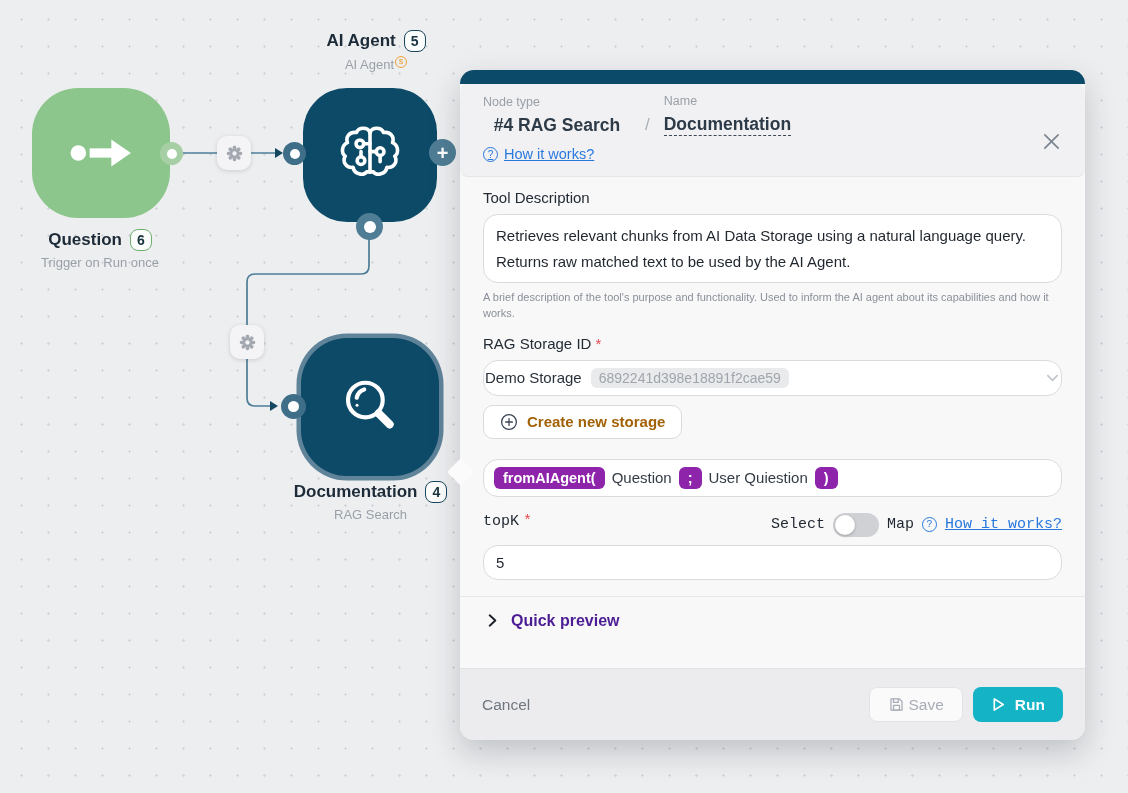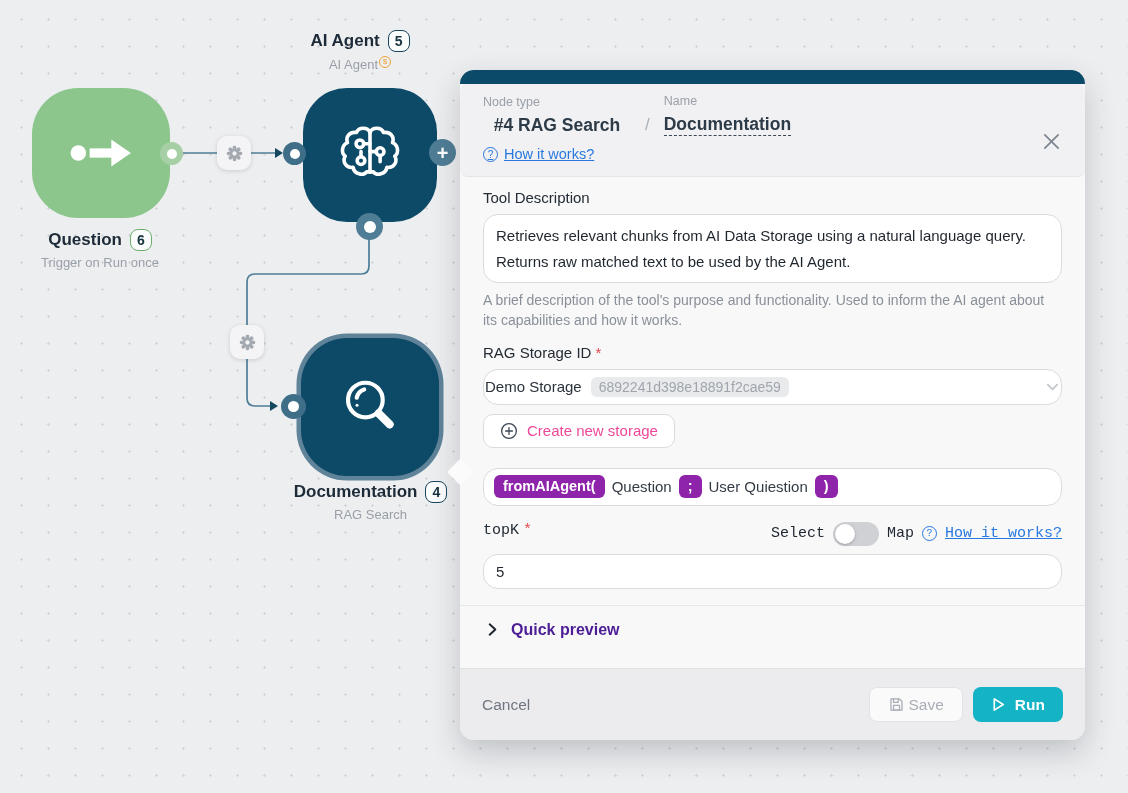--- a/index.html
+++ b/index.html
@@ -51,21 +51,21 @@
   .edges { position:absolute; inset:0; pointer-events:none; }
   
   .node-label { position:absolute; text-align:center; }
   .nl-title { display:inline-flex; align-items:center; gap:8px; font-weight:bold; font-size:17px; color:#1d2b38; }
   .nl-badge { border:1.7px solid #17455e; border-radius:8px; background:#fbfcfc; padding:0px 6px;
               font-size:14px; font-weight:bold; color:#17333f; line-height:20px; }
   .nl-badge.green { border-color:#6fae6e; }
   .nl-sub { margin-top:4px; font-size:13px; color:#9aa0a8; }
   .coin { display:inline-block; width:12px; height:12px; border:1.2px solid #f0a23c; border-radius:50%;
           color:#f0a23c; font-size:8px; line-height:10px; text-align:center; vertical-align:super; margin-left:1px; }
-  .label-agent { left:260px; top:30px; width:200px; }
+  .label-agent { left:276px; top:30px; width:200px; }
   .label-question { left:0px; top:229px; width:200px; }
   .label-doc { left:258px; top:481px; width:225px; }
   
   .panel { position:absolute; left:460px; top:70px; width:625px; height:670px; border-radius:14px;
            background:#f8f8f9; box-shadow:0 12px 30px rgba(30,40,50,.22); display:flex; flex-direction:column; }
   .panel-pointer { position:absolute; left:-9px; top:392px; width:20px; height:20px; background:#fbfbfc;
                    transform:rotate(45deg); border-radius:3px; }
   .panel-topbar { height:14px; background:#0b4a68; border-radius:14px 14px 0 0; flex:none; }
   .panel-header { background:#f1f1f3; padding:10px 23px 14px 23px; border-bottom:1px solid #e4e5e8; flex:none;
                   border-radius:8px; position:relative; }
@@ -79,27 +79,27 @@
                display:flex; align-items:center; justify-content:center; }
   .hiw { display:inline-flex; align-items:center; gap:6px; margin-top:10px; color:#2878dd; font-size:14.5px;
          text-decoration:underline; cursor:pointer; }
   .q-icon { width:15px; height:15px; border:1.4px solid #2878dd; border-radius:50%; color:#2878dd;
             font-size:10px; line-height:13px; text-align:center; text-decoration:none; display:inline-block; flex:none; }
   .panel-body { flex:1; padding:12px 23px 0 23px; overflow:hidden; }
   .field-label { font-size:15px; color:#232b34; margin-bottom:8px; }
   .req { color:#e5484d; margin-left:4px; }
   .text-box { width:100%; background:#fff; border:1px solid #d9dbde; border-radius:15px; }
   .ta { padding:8px 12px; font-size:15px; line-height:1.7; color:#1f262e; min-height:60px; cursor:text; }
-  .helper { font-size:14px; color:#8a9099; line-height:1.45; margin:7px 0 13px 0; }
+  .helper { font-size:11px; color:#8a9099; line-height:1.45; margin:7px 0 13px 0; }
   .select-box { height:36px; display:flex; align-items:center; padding:0 1px; gap:9px; cursor:pointer; }
   .select-value { font-size:15px; color:#2a323c; }
   .id-badge { background:#e9eaec; border-radius:6px; padding:2px 8px; font-size:14px; color:#a0a5ad; }
   .select-box .chev { margin-left:auto; }
   .create-btn { margin-top:9px; display:inline-flex; align-items:center; gap:9px; height:34px; padding:0 16px;
-                background:#fff; border:1px solid #d9dbde; border-radius:10px; font-size:15px; color:#ec4899; cursor:pointer; }
+                background:#fff; border:1px solid #d9dbde; border-radius:10px; font-size:15px; color:#a16207; cursor:pointer;font-weight:bold; }
   .section-gap { height:20px; }
   .token-input { height:38px; display:flex; align-items:center; gap:7px; padding:0 10px; cursor:text; }
   .pill { background:#8e24aa; color:#fff; border-radius:6px; padding:4px 9px; font-size:14.5px; font-weight:600; line-height:1; }
   .tok-text { font-size:15px; color:#333b45; }
   .topk-row { display:flex; align-items:flex-start; margin:16px 0 8px 0;font-family:Liberation Mono, monospace; }
   .topk-right { margin-left:auto; display:flex; align-items:center; gap:8px; }
   .mode-label { font-size:15px; color:#1f2630; }
   .switch { width:46px; height:24px; border-radius:12px; background:#cfd1d5; position:relative; cursor:pointer; flex:none; }
   .switch .knob { position:absolute; left:2px; top:2px; width:20px; height:20px; border-radius:50%; background:#fff;
                   box-shadow:0 1px 3px rgba(0,0,0,.25); }

